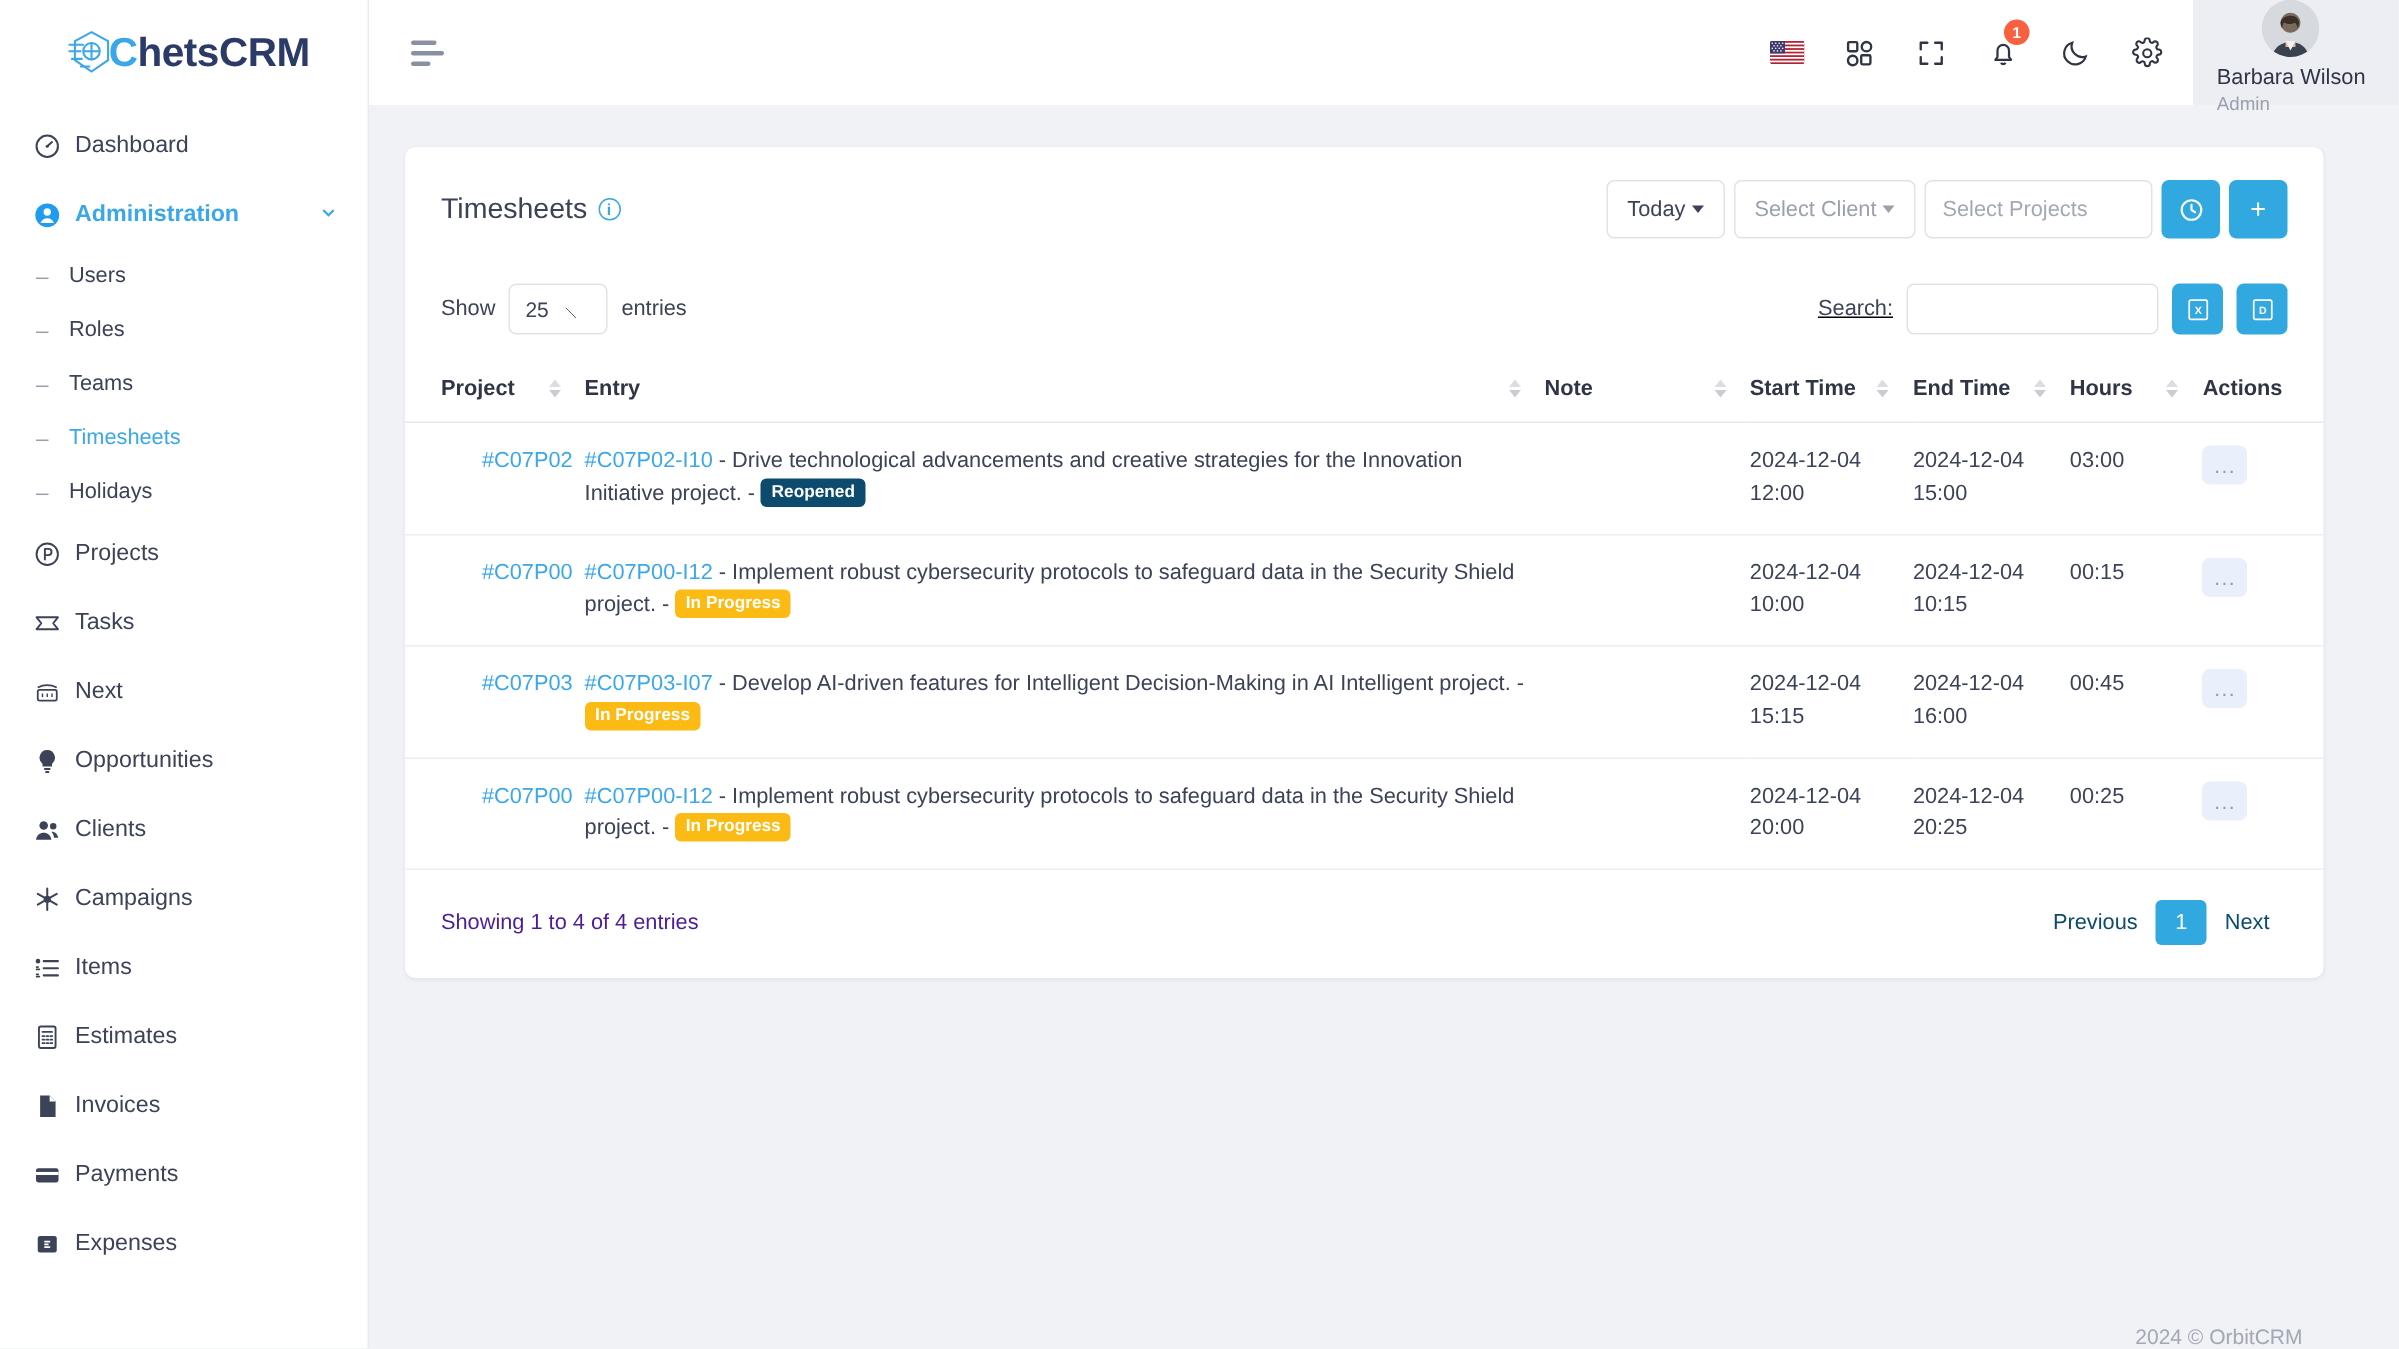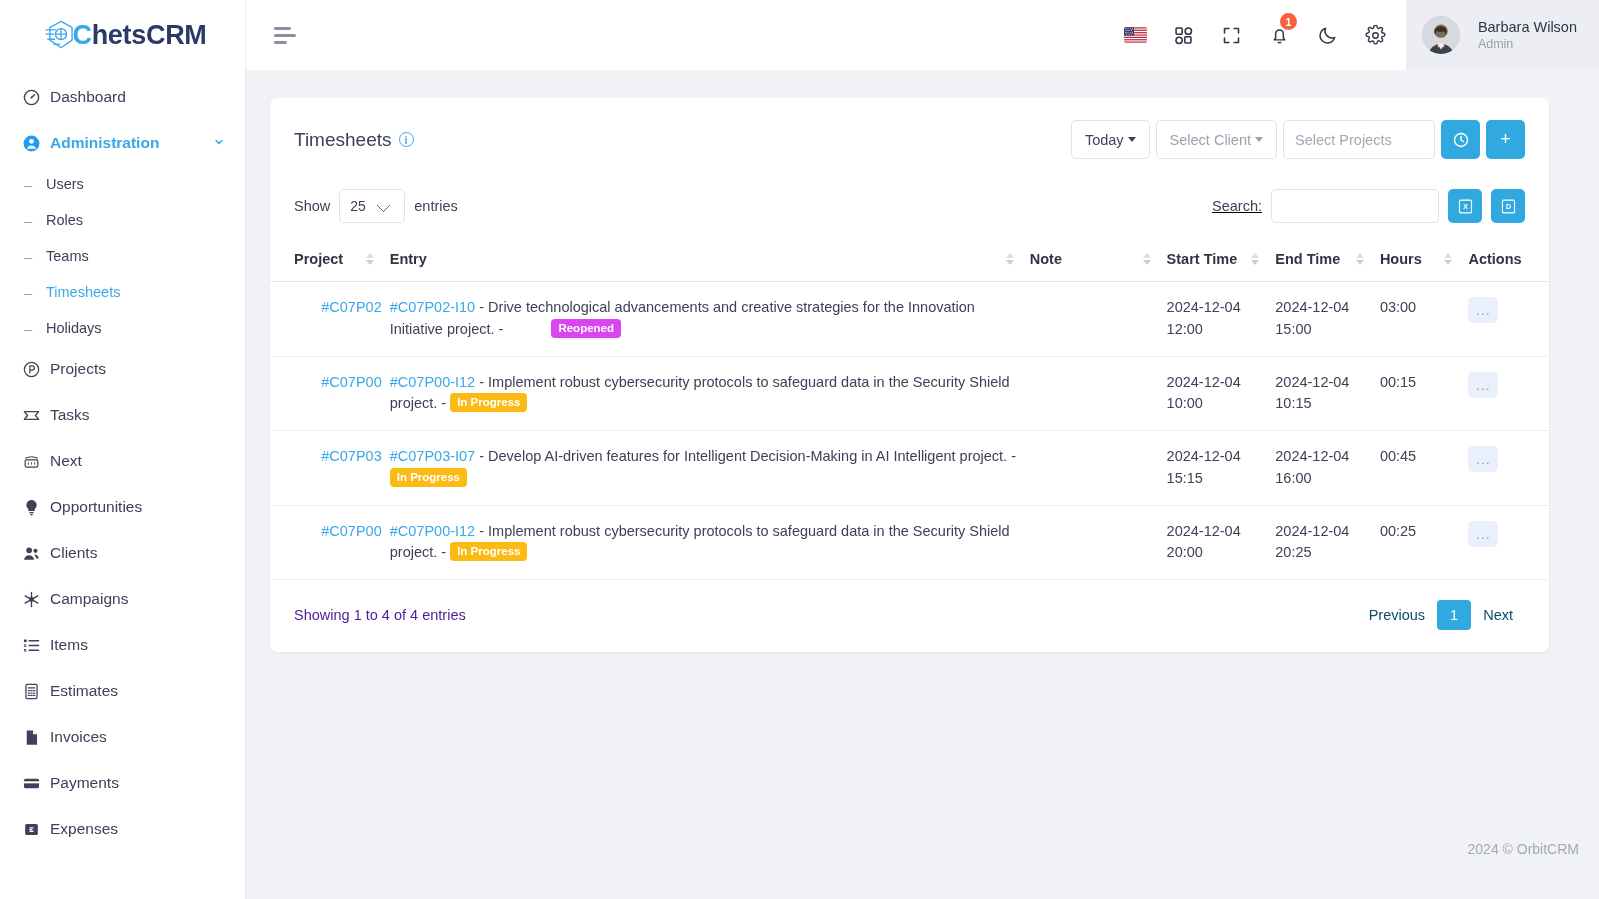--- a/index.html
+++ b/index.html
@@ -70,22 +70,22 @@
     width: 48px; height: 70px; display: flex; align-items: center;
     justify-content: center; cursor: pointer; color: #2f3545; position: relative;
   }
   .flag { width: 23px; height: 16px; border-radius: 2px; overflow: hidden; display:block; }
   .badge {
     position: absolute; top: 13px; right: 7px; background: #f9603f; color: #fff;
     font-size: 10.5px; font-weight: 700; width: 17px; height: 17px;
     border-radius: 50%; display: flex; align-items: center; justify-content: center;
   }
   .profile {
-    display: flex; align-items: center; gap: 18px; height: 70px;
-    padding: 0 22px 0 16px; background: #eceef3; margin-left: 6px; cursor:pointer;
+    display: flex; align-items: center; gap: 5px; height: 70px;
+    padding: 0 22px 0 16px; background: #eceef3; margin-left: 6px; cursor:pointer;flex-direction:column;
   }
   .avatar {
     width: 38px; height: 38px; border-radius: 50%; overflow:hidden;
     background: #cfd3da; display:block; flex:0 0 38px;
   }
   .profile-name { font-size: 14.5px; color: #2f3545; line-height: 1.25; }
   .profile-role { font-size: 12.5px; color: #9aa1ad; line-height: 1.3; }
 
   
   .content { flex: 1 1 auto; padding: 28px 52px 0 24px; overflow: hidden; }
@@ -162,39 +162,39 @@
 
   tbody td {
     font-size: 14.5px; color: #3c4257; padding: 15px 8px 15px 0;
     border-bottom: 1px solid #eceef1; vertical-align: top; line-height: 1.5;
   }
   .link { color: #3aa8e8; text-decoration: none; cursor: pointer; }
   .chip {
     display: inline-block; border-radius: 4px; color: #fff; font-size: 11.5px;
     font-weight: 700; padding: 3px 7px 3px 7px; line-height: 1.15; vertical-align: 2px;
   }
-  .chip.reopened { background: #d946ef; margin-left: 44px; }
+  .chip.reopened { background: #0c4a6e; }
   .chip.inprogress { background: #fcbb14; }
   .dots-btn {
     width: 30px; height: 26px; background: #eaf0fb; border: none; border-radius: 5px;
     color: #8e9bb3; font-size: 14px; cursor: pointer; display:flex;
     align-items:center; justify-content:center; letter-spacing:1px;
   }
   .total-row td { border-bottom: 1px solid #eceef1; font-weight: 700; color: #2f3545;
                   padding-top: 18px; padding-bottom: 18px; }
 
   .table-foot { display: flex; align-items: center; padding: 20px 24px 22px 24px; }
   .showing { font-size: 14.5px; color: #4c1d95; }
   .pager { margin-left: auto; display: flex; align-items: center; }
   .pg { font-size: 14.5px; color: #0c4a6e; padding: 7px 12px; cursor: pointer; }
   .pg.num { background: #31a8e0; color: #fff; border-radius: 4px; padding: 7px 13px; }
 
   .footer {
-    height: 58px; display: flex; align-items: flex-start; justify-content: flex-end;
-    padding-right: 20px; font-size: 14px; color: #a2a9b4; flex: 0 0 58px;
+    height: 58px; display: flex; align-items: flex-end; justify-content: flex-end;
+    padding-right: 64px; font-size: 14px; color: #a2a9b4; flex: 0 0 58px;
   }.colEntry{width:636px}.colNote{width:136px}
   .colStart{width:108px}.colEnd{width:104px}.colHours{width:88px}.colAct{width:80px}
   thead th:first-child, tbody td:first-child { padding-left: 24px; text-align: right; }
   .colProjectH{width:119px}
 </style>
 </head>
 <body>
 
 <div class="app">
 

